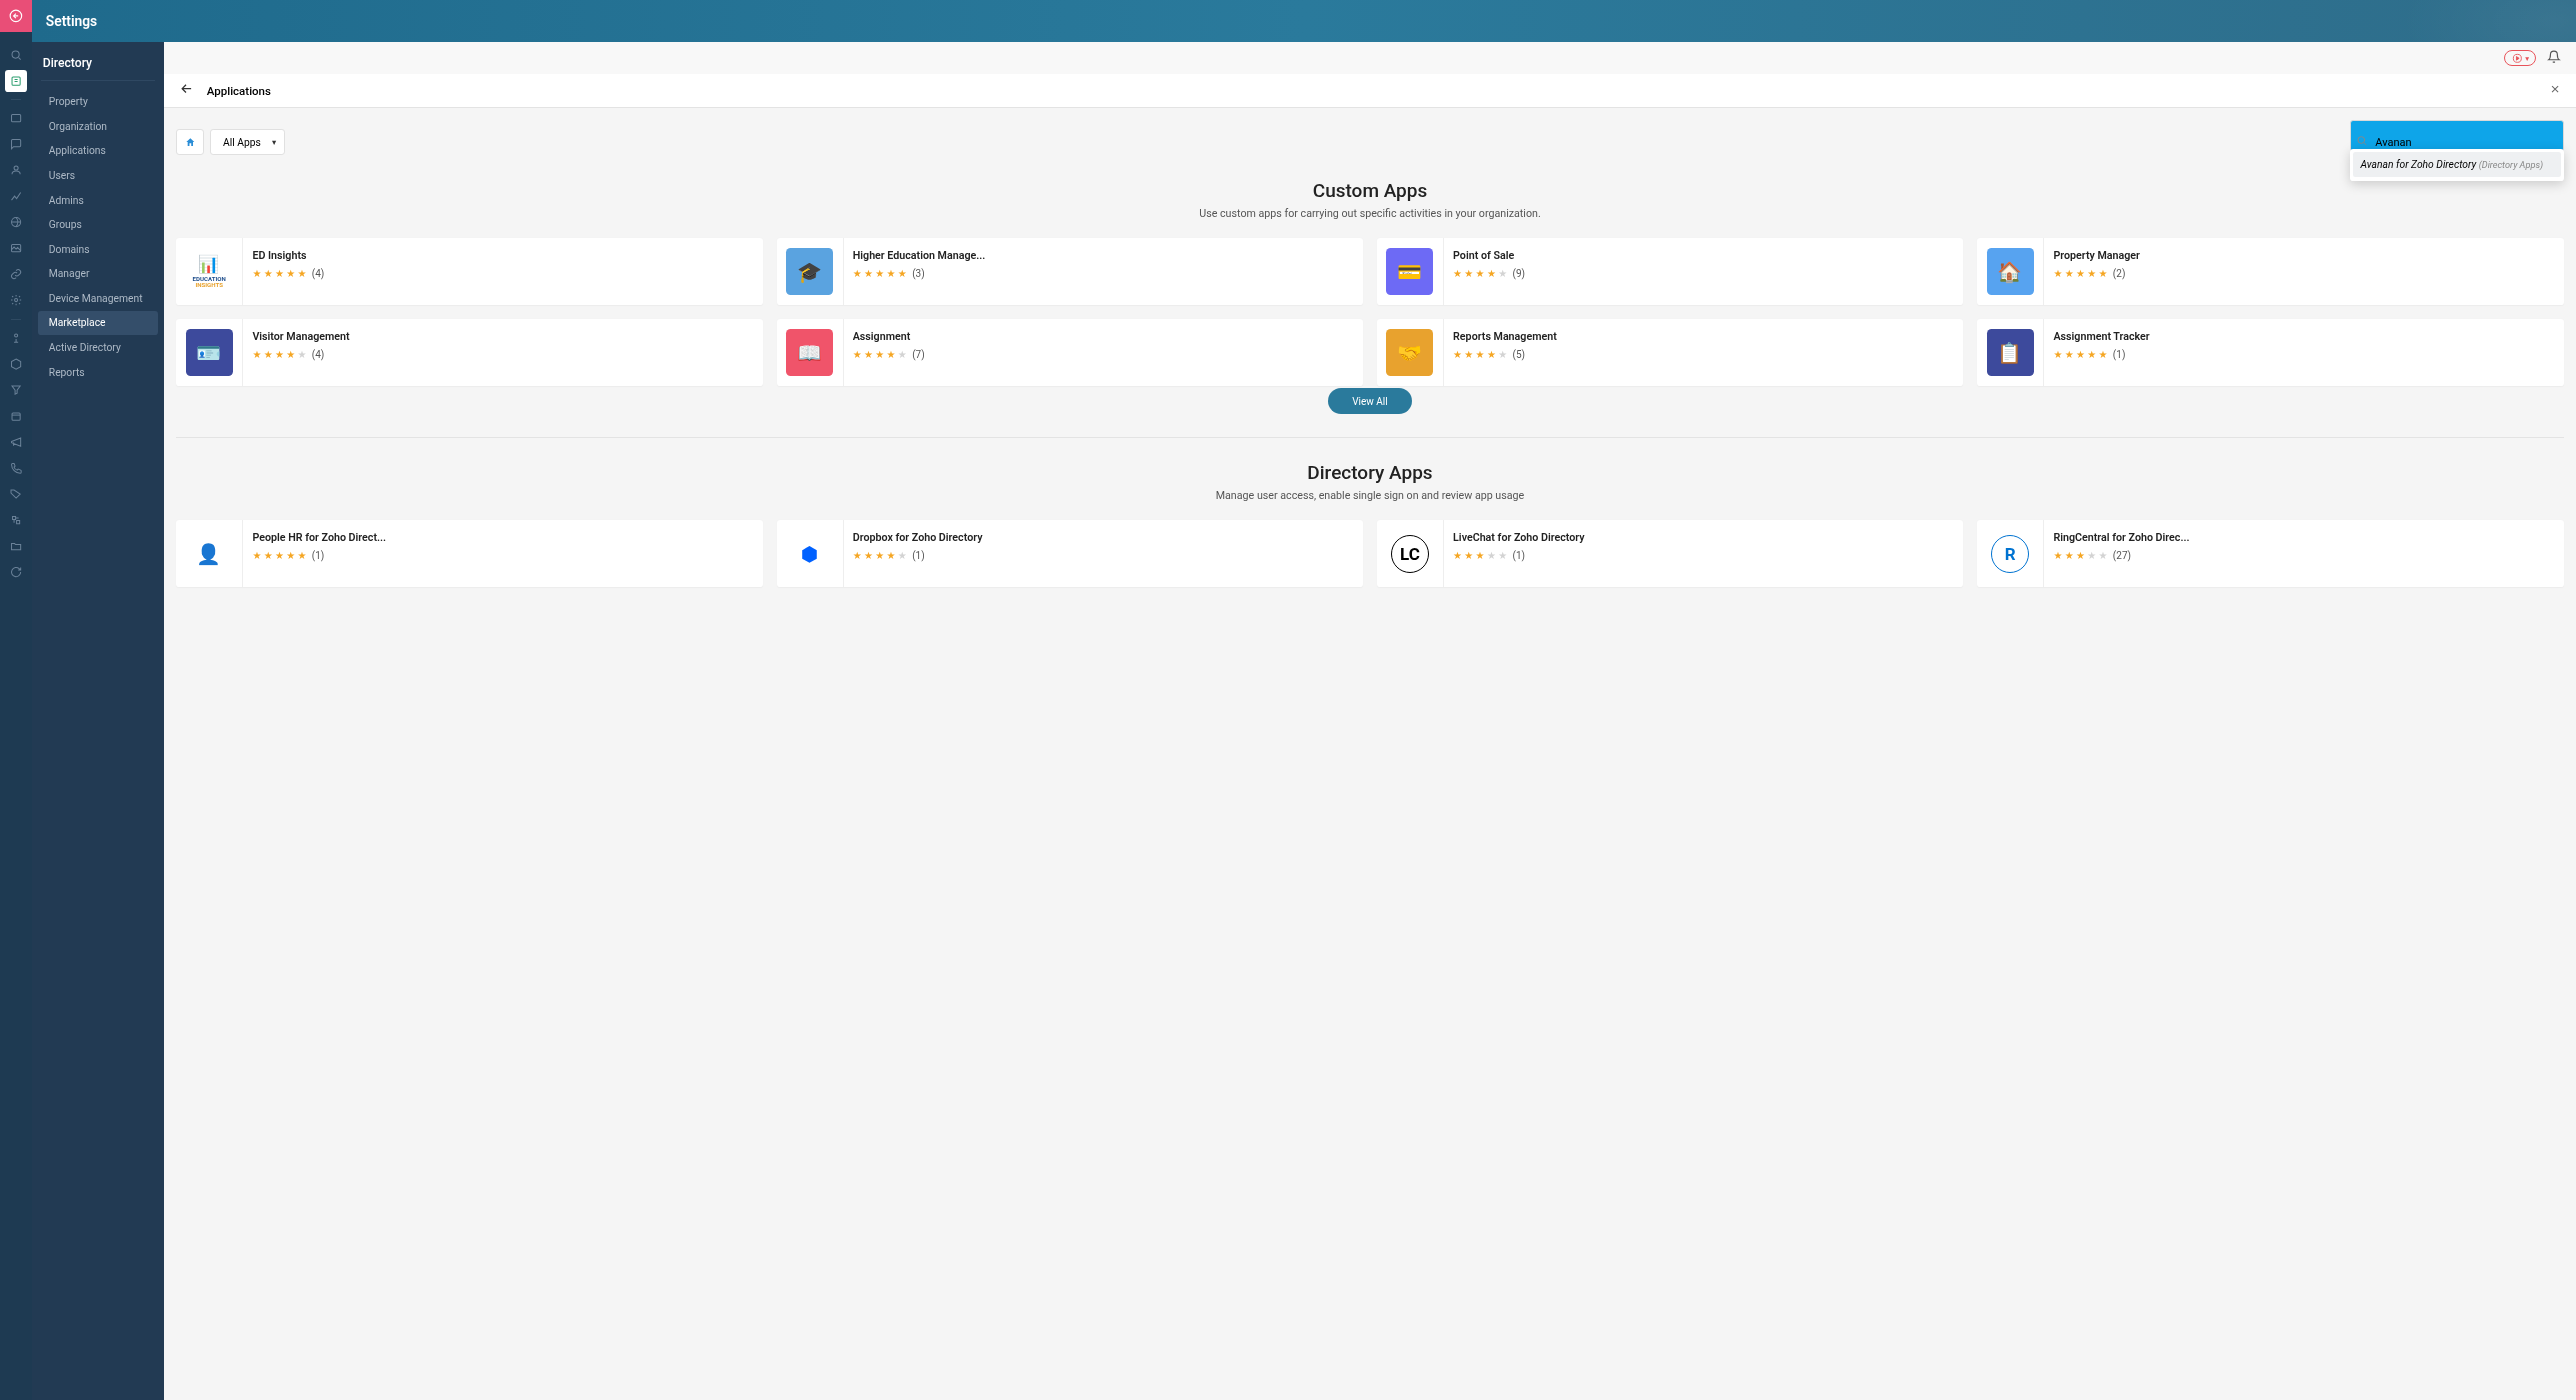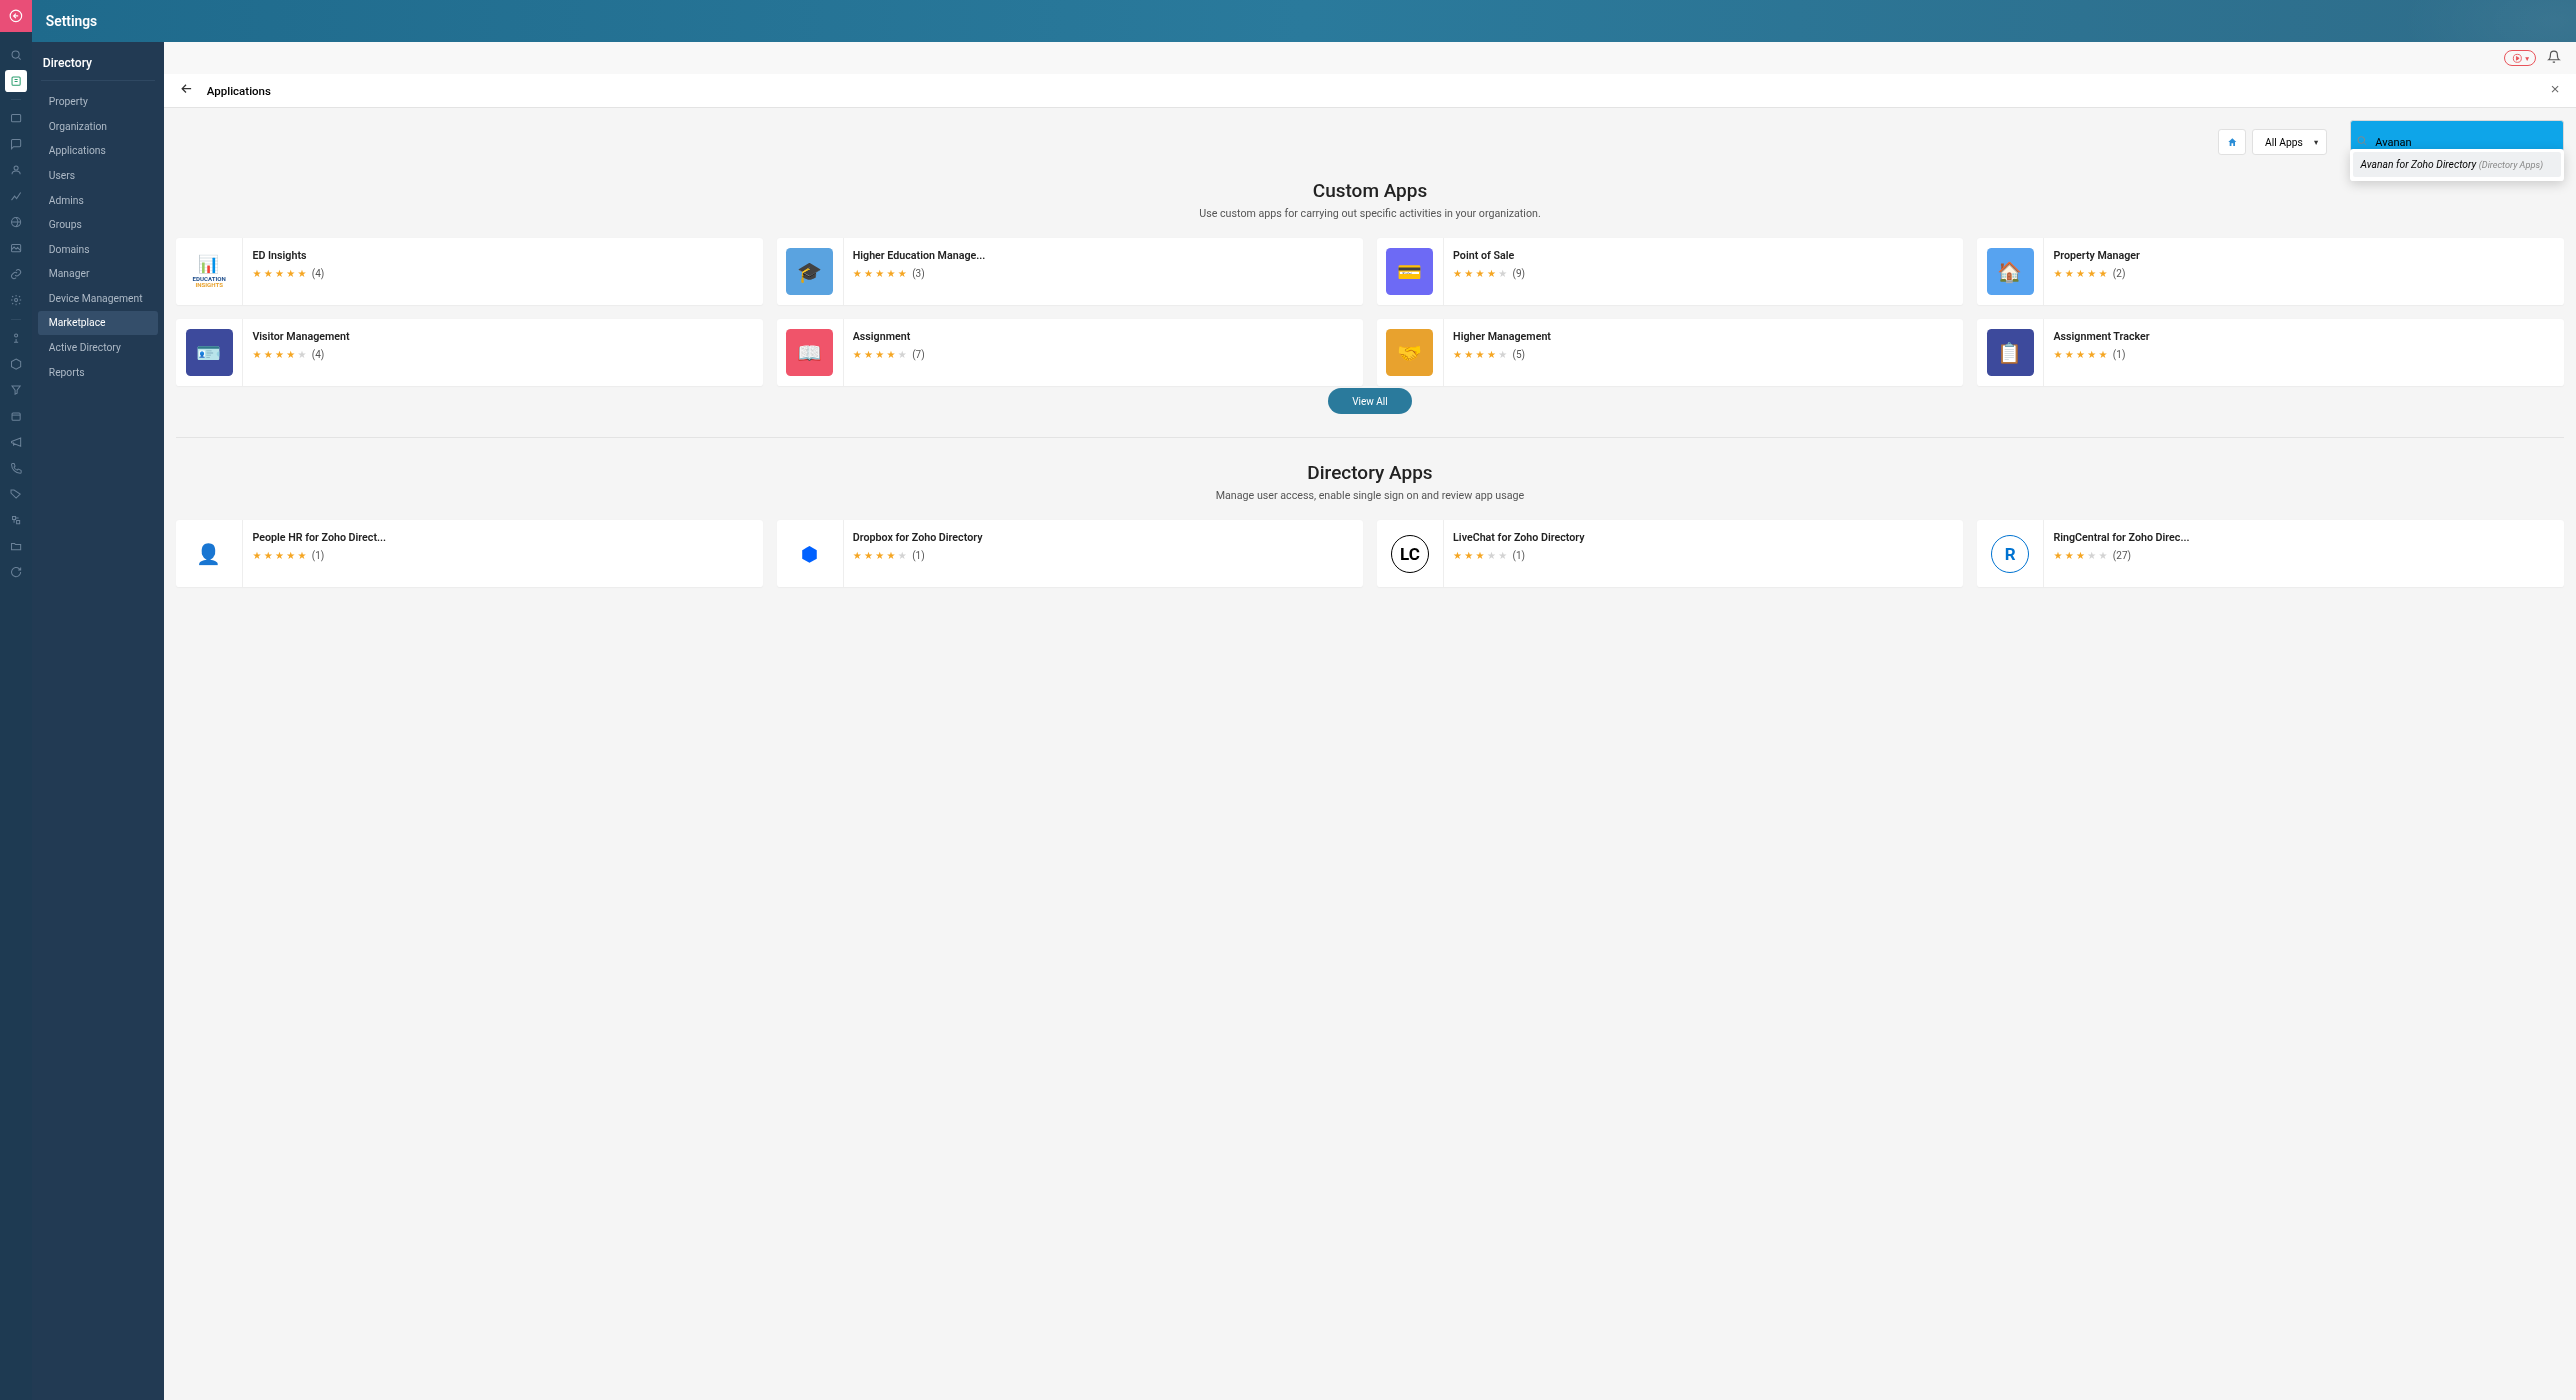--- a/index.html
+++ b/index.html
@@ -22,21 +22,21 @@
     .main-col { flex: 1; display: flex; flex-direction: column; min-width: 0; }
     .main { flex: 1; background: #f5f5f5; display: flex; flex-direction: column; overflow: hidden; }
     .subheader { height: 32px; background: #f8f8f8; display: flex; align-items: center; justify-content: flex-end; padding: 0 15.3px; gap: 10.7px; }
     .rec-pill { display: inline-flex; align-items: center; gap: 3.1px; border: 0.8px solid #e8535a; border-radius: 10.7px; padding: 1.5px 6.1px; color: #e8535a; cursor: pointer; }
     .bell { color: #555; cursor: pointer; }
     .page-header { height: 34px; background: #fff; display: flex; align-items: center; padding: 0 15.3px; border-bottom: 0.8px solid #e3e3e3; }
     .back-arrow { margin-right: 12.2px; color: #333; cursor: pointer; }
     .page-title { font-size: 11.5px; font-weight: 500; flex: 1; }
     .close-x { color: #666; cursor: pointer; }
     .content { flex: 1; overflow-y: auto; padding: 12.2px 12.2px 23px; }
-    .toolbar { display: flex; align-items: center; justify-content: flex-end; margin-bottom: 15.3px; position: relative; gap: 23px; }
+    .toolbar { display: flex; align-items: center; justify-content: space-between; margin-bottom: 15.3px; position: relative; gap: 23px; }
     .crumbs { display: flex; align-items: center; gap: 6.1px; }
     .home-btn { width: 27.5px; height: 26px; background: #fff; border: 0.8px solid #e0e0e0; border-radius: 3.1px; display: flex; align-items: center; justify-content: center; color: #2a8dd6; cursor: pointer; }
     .dropdown { height: 26px; background: #fff; border: 0.8px solid #e0e0e0; border-radius: 3.1px; display: flex; align-items: center; padding: 0 23px 0 12.2px; font-size: 10.3px; position: relative; cursor: pointer; }
     .dropdown::after { content: "▾"; position: absolute; right: 7.6px; font-size: 8.4px; color: #333; }
     .search-wrap { position: relative; }
     .search { width: 214px; height: 44px; background: #0ea5e9; border: 0.8px solid #d9d9d9; border-radius: 3.1px; padding: 0 7.6px 0 24.5px; font-size: 11px; }
     .search-icon { position: absolute; left: 6.1px; top: 50%; transform: translateY(-50%); color: #888; }
     .search-sugg { position: absolute; top: 29px; left: 0; right: 0; background: #fff; border-radius: 3.1px; box-shadow: 0 3.1px 12.2px rgba(0,0,0,.18); padding: 3.1px; z-index: 50; font-style: italic; }
     .sugg-item { padding: 6.1px 7.6px; background: #eef0f2; border-radius: 2.3px; font-size: 10.3px; cursor: pointer; }
     .sugg-meta { color: #888; font-size: 9.2px; }
@@ -368,21 +368,21 @@
                         <span class="star dim">★</span>
                         <span class="count">(7)</span>
                       </div>
                     </div>
                   </div>
                   <div class="card">
                     <div class="card-icon">
                       <div class="ibox" style="background: rgb(232, 162, 46);">🤝</div>
                     </div>
                     <div class="card-body">
-                      <div class="card-title">Higher Management</div>
+                      <div class="card-title">Reports Management</div>
                       <div class="stars">
                         <span class="star">★</span>
                         <span class="star">★</span>
                         <span class="star">★</span>
                         <span class="star">★</span>
                         <span class="star dim">★</span>
                         <span class="count">(5)</span>
                       </div>
                     </div>
                   </div>

